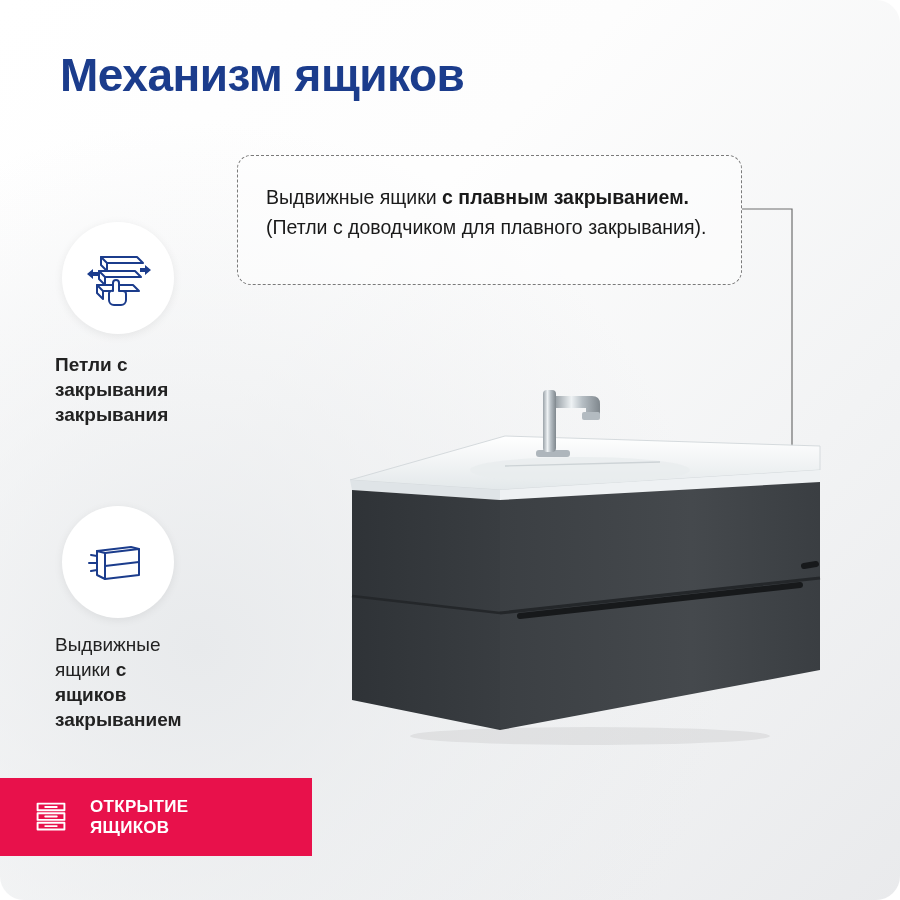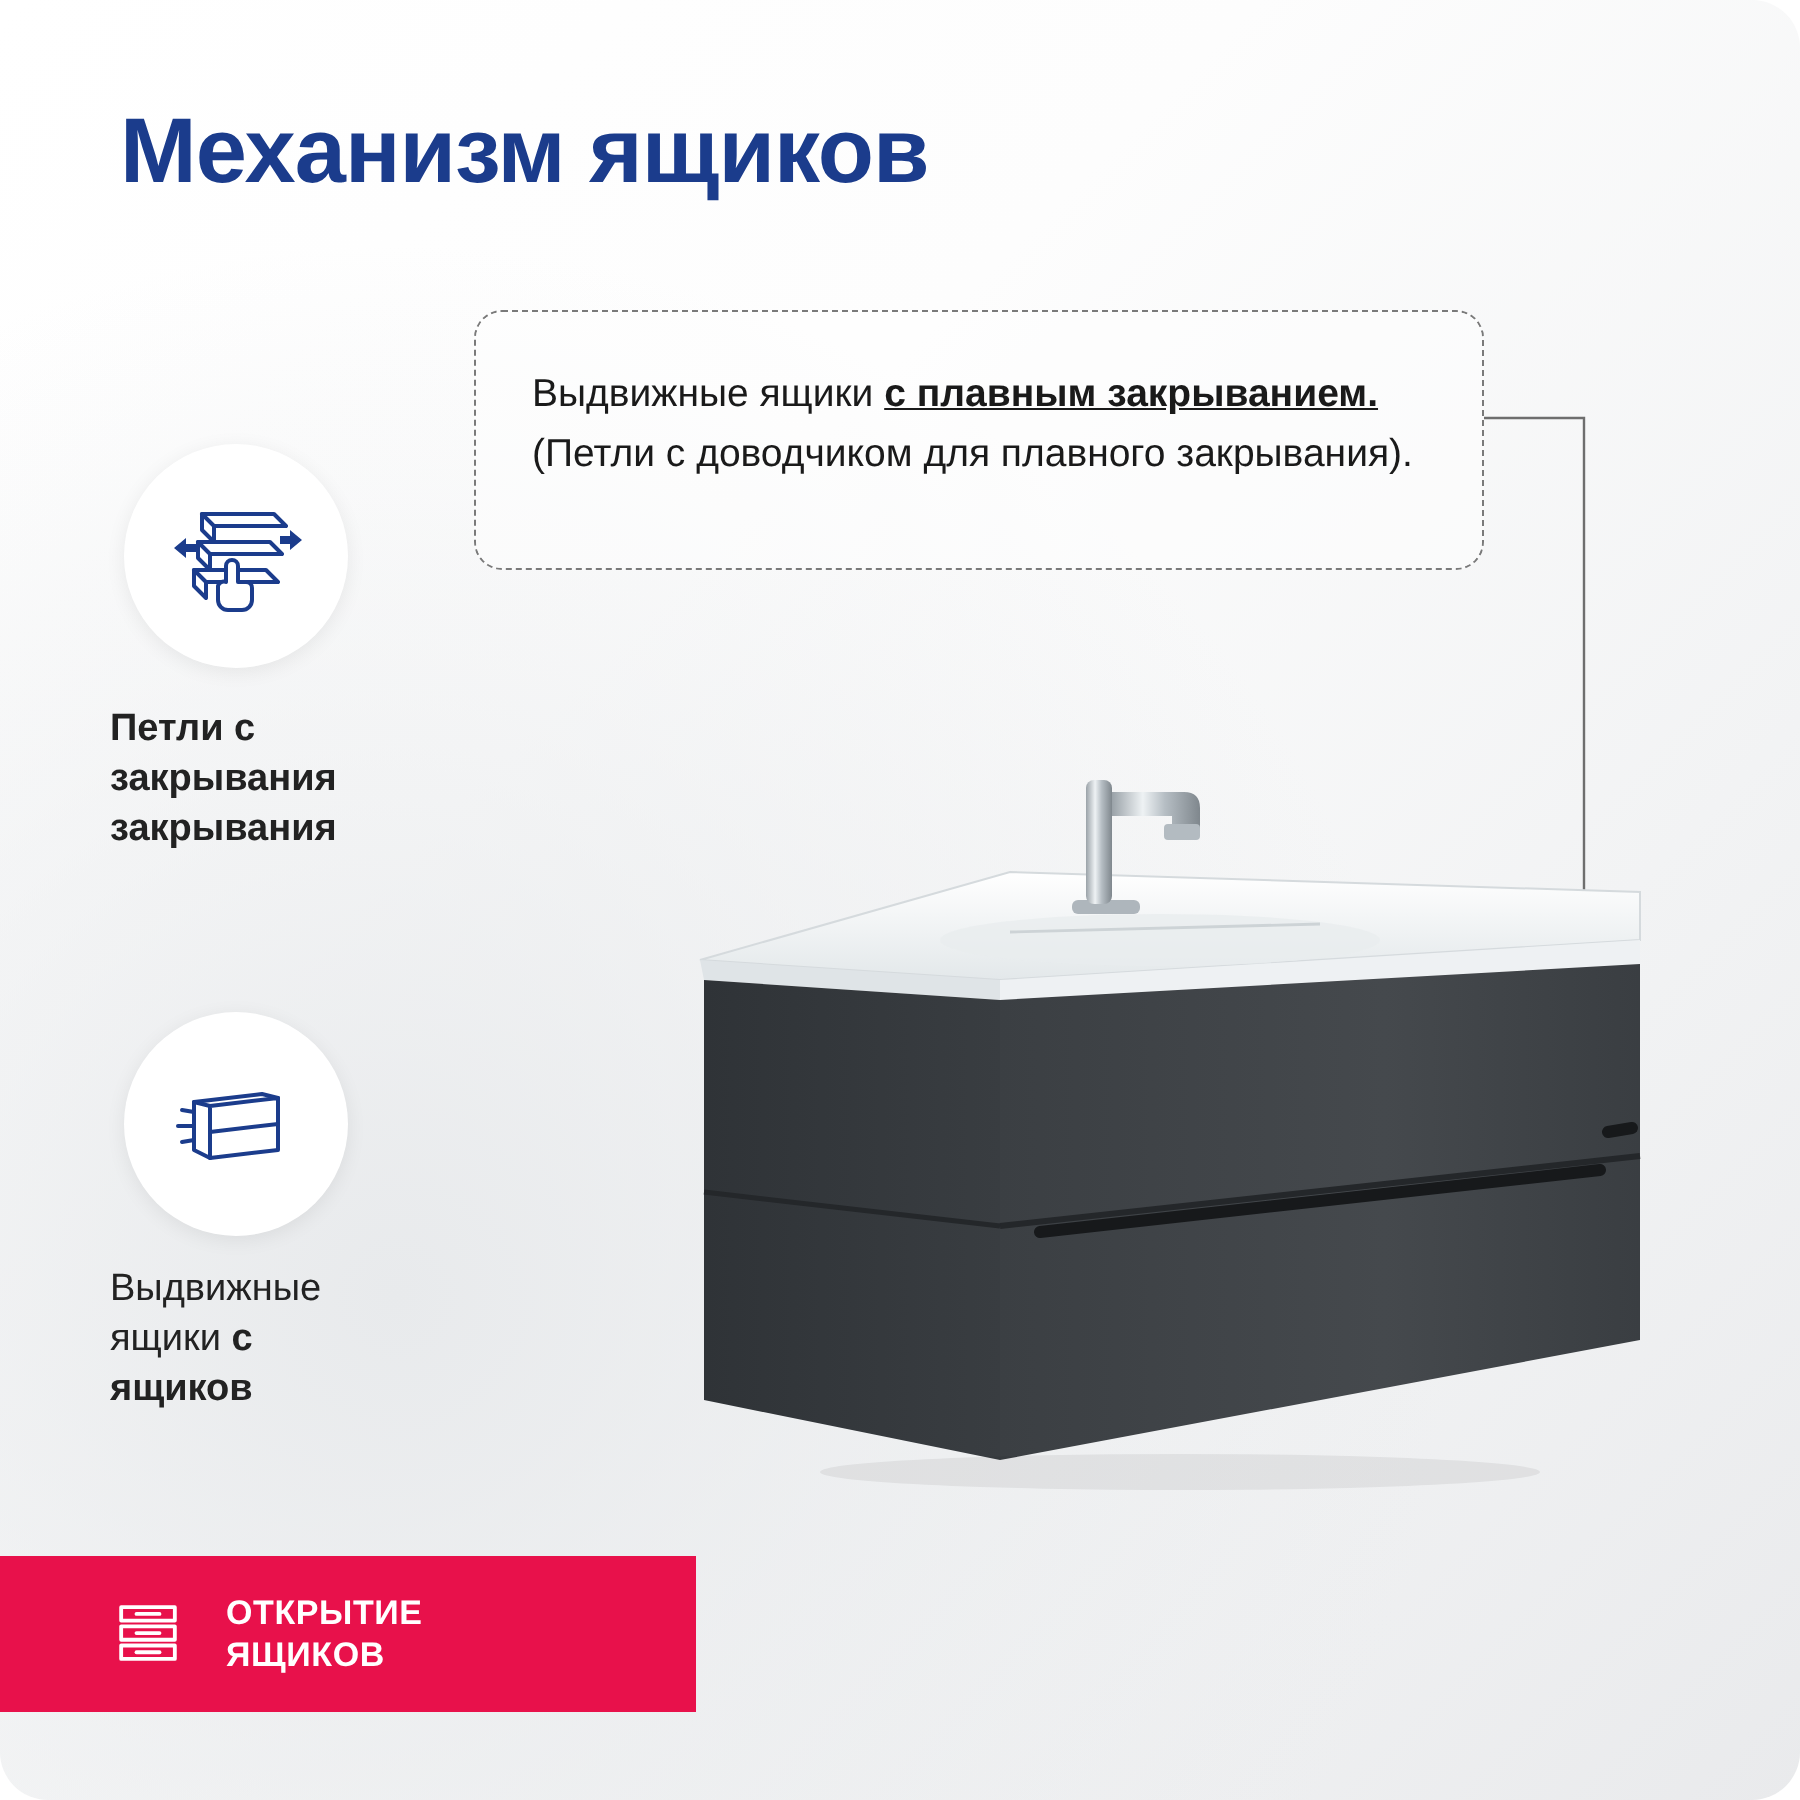--- a/index.html
+++ b/index.html
@@ -44,21 +44,21 @@
     border: 1px dashed #7a7a7a;
     border-radius: 14px;
     background: rgba(255,255,255,0.45);
     padding: 26px 28px 0 28px;
   }
   .callout-text {
     font-size: 19.5px;
     line-height: 30px;
     color: #1a1a1a;
   }
-  .callout-text b { font-weight: bold; text-decoration: underline; }
+  .callout-text b { font-weight: bold; }
 
   
   .leader {
     position: absolute;
     left: 742px;
     top: 208px;
     width: 56px;
     height: 250px;
     pointer-events: none;
   }
@@ -96,26 +96,26 @@
     top: 370px;
     width: 500px;
     height: 380px;
   }
 
   
   .ribbon {
     position: absolute;
     left: 0;
     bottom: 44px;
-    width: 348px;
+    width: 312px;
     height: 78px;
     background: #e8114b;
     display: flex;
     align-items: center;
-    padding-left: 51px;
+    padding-left: 28px;
     box-sizing: border-box;
   }
   .ribbon-icon {
     width: 46px;
     height: 46px;
     margin-right: 16px;
     flex: 0 0 auto;
   }
   .ribbon-text {
     color: #ffffff;
@@ -179,20 +179,21 @@
         <path d="M16 36 L22 37"></path>
         <path d="M14 44 L22 44"></path>
         <path d="M16 52 L22 51"></path>
       </g>
     </svg>
   </div>
   <div class="feature-label label-2">
     <div>Выдвижные</div>
     <div><span>ящики </span><b>с</b></div>
     <div><b>ящиков</b></div>
+    <div><b>закрыванием</b></div>
   </div>
 
   <svg class="product" viewBox="0 0 500 380">
     <defs>
       <linearGradient id="basinTop" x1="0" y1="0" x2="0" y2="1">
         <stop offset="0%" stop-color="#ffffff"></stop>
         <stop offset="100%" stop-color="#e3e8ea"></stop>
       </linearGradient>
       <linearGradient id="cabFront" x1="0" y1="0" x2="1" y2="0">
         <stop offset="0%" stop-color="#3b3f43"></stop>

